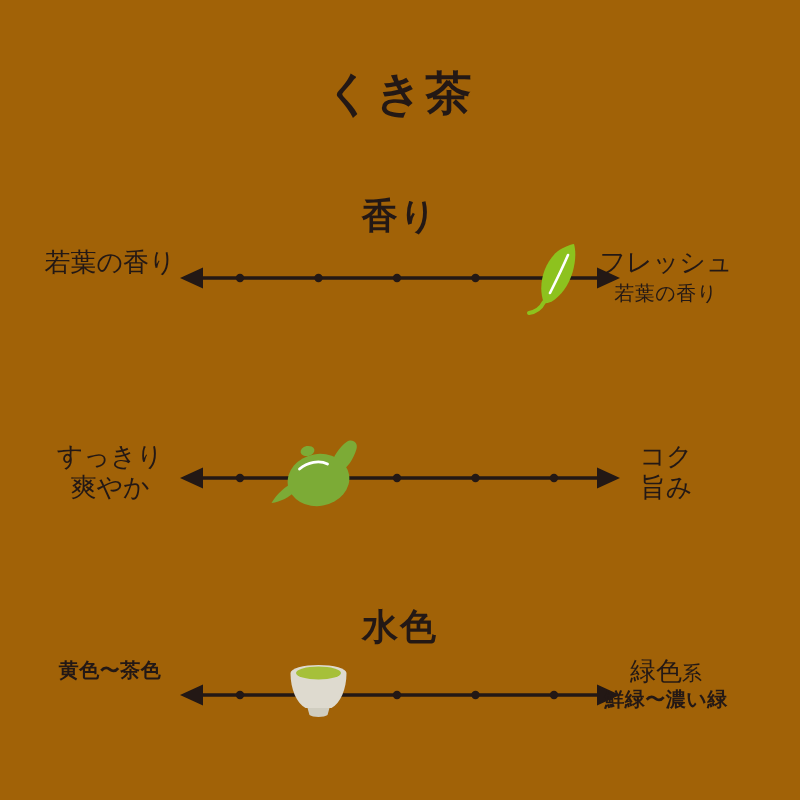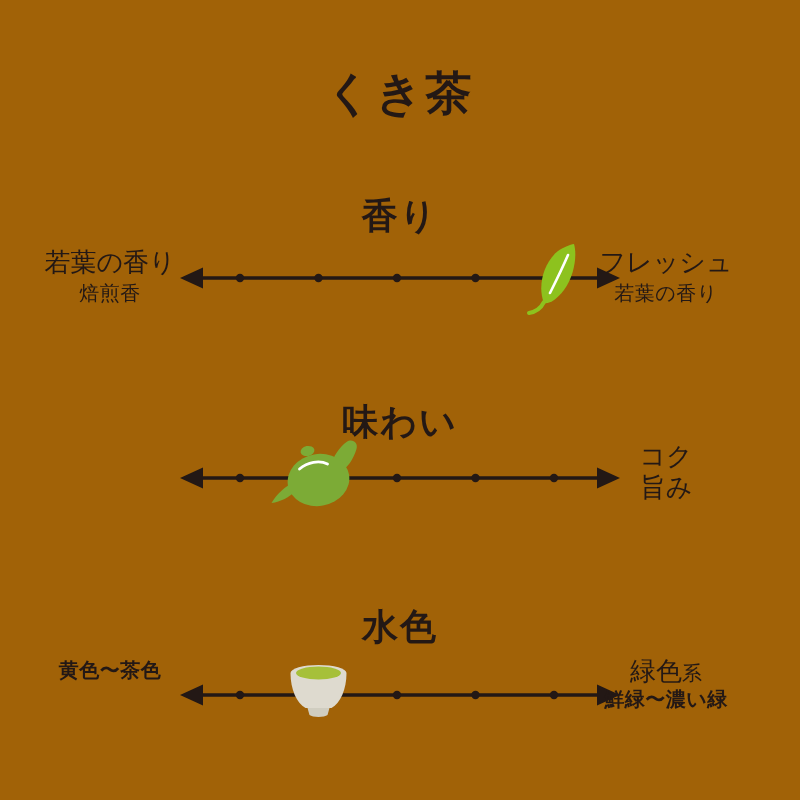--- a/index.html
+++ b/index.html
@@ -30,21 +30,20 @@
 <body>
 
 <div class="page">
 
   <div class="title">くき茶</div>
 
   <div class="hdr h1">香り</div>
 
   <div class="lbl left l1">
     <div class="main">若葉の香り</div>
-    <div class="sub">焙煎香</div>
   </div>
 
   <svg class="axis a1" viewBox="0 0 450 80">
     <line x1="24" y1="40" x2="426" y2="40" stroke="#231815" stroke-width="3.5"></line>
     <polygon points="5,40 28,29.5 28,50.5" fill="#231815"></polygon>
     <polygon points="445,40 422,29.5 422,50.5" fill="#231815"></polygon>
     <g class="dots" fill="#231815">
         <circle cx="65" cy="40" r="4.2"></circle>
         <circle cx="143.5" cy="40" r="4.2"></circle>
         <circle cx="222" cy="40" r="4.2"></circle>
@@ -56,22 +55,25 @@
       <path d="M-10,25 C-17,8 -10,-16 4,-27 C10,-31 16,-33.5 20,-34 C23.5,-22 20,-2 10,12 C3,21 -4,26 -10,25 Z" fill="#8dc21e"></path>
       <path d="M-4,15 C2,3 8,-9 14,-23" fill="none" stroke="#ffffff" stroke-width="2.6" stroke-linecap="round"></path>
     </g>
   </svg>
 
   <div class="lbl right r1">
     <div class="main">フレッシュ</div>
     <div class="sub">若葉の香り</div>
   </div>
 
-  <div class="hdr h2">味わい</div>
 
+  <div class="lbl left l2">
+    <div class="main">すっきり</div>
+    <div class="main">爽やか</div>
+  </div>
 
   <svg class="axis a2" viewBox="0 0 450 80">
     <line x1="24" y1="40" x2="426" y2="40" stroke="#231815" stroke-width="3.5"></line>
     <polygon points="5,40 28,29.5 28,50.5" fill="#231815"></polygon>
     <polygon points="445,40 422,29.5 422,50.5" fill="#231815"></polygon>
     <g class="dots" fill="#231815">
         <circle cx="65" cy="40" r="4.2"></circle>
         <circle cx="143.5" cy="40" r="4.2"></circle>
         <circle cx="222" cy="40" r="4.2"></circle>
         <circle cx="300.5" cy="40" r="4.2"></circle>

